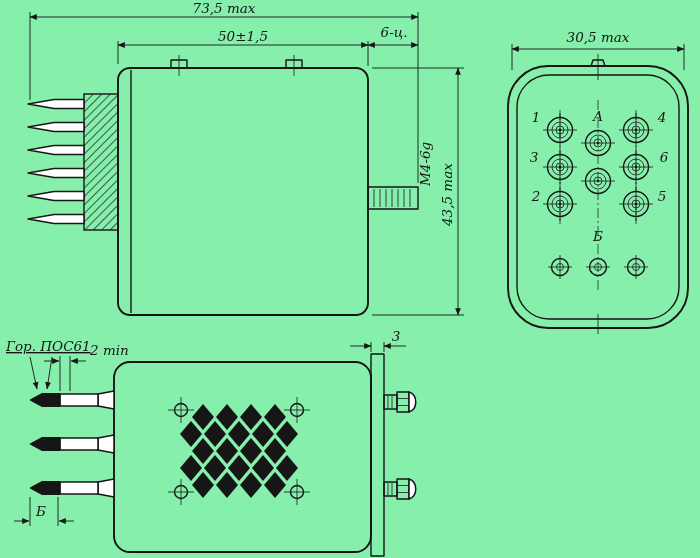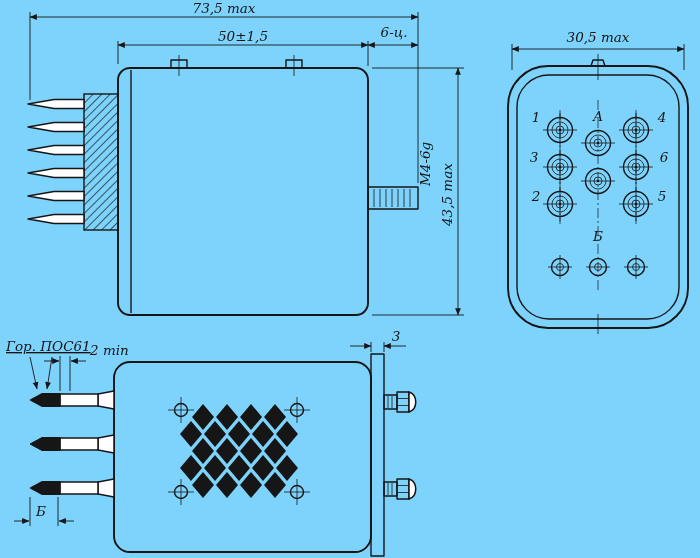--- a/index.html
+++ b/index.html
@@ -1,16 +1,16 @@
 <!DOCTYPE html>
 <html><head>
 <meta charset="utf-8">
 <style>
   html,body{margin:0;padding:0;background:#ffffff;}
-  .wrap{width:700px;height:558px;overflow:hidden;background:#7dd3fc;}
+  .wrap{width:700px;height:558px;overflow:hidden;background:#86efac;}
   svg{display:block;}
   .obj{fill:none;stroke:#161616;stroke-width:1.9;stroke-linejoin:round;}
   .obj2{fill:none;stroke:#161616;stroke-width:1.4;stroke-linejoin:round;}
   .thin{stroke:#161616;stroke-width:0.8;fill:none;}
   .diml{stroke:#161616;stroke-width:0.9;fill:none;}
   .cl{stroke:#161616;stroke-width:0.7;stroke-dasharray:10 3 2 3;fill:none;}
   .fillw{fill:#ffffff;stroke:#161616;stroke-width:1.5;stroke-linejoin:round;}
   .fillb{fill:#161616;stroke:#161616;stroke-width:1;stroke-linejoin:round;}
   text.t{font-family:"DejaVu Serif",serif;font-style:italic;font-size:13.5px;fill:#141414;}
   .ul{text-decoration:underline;}

